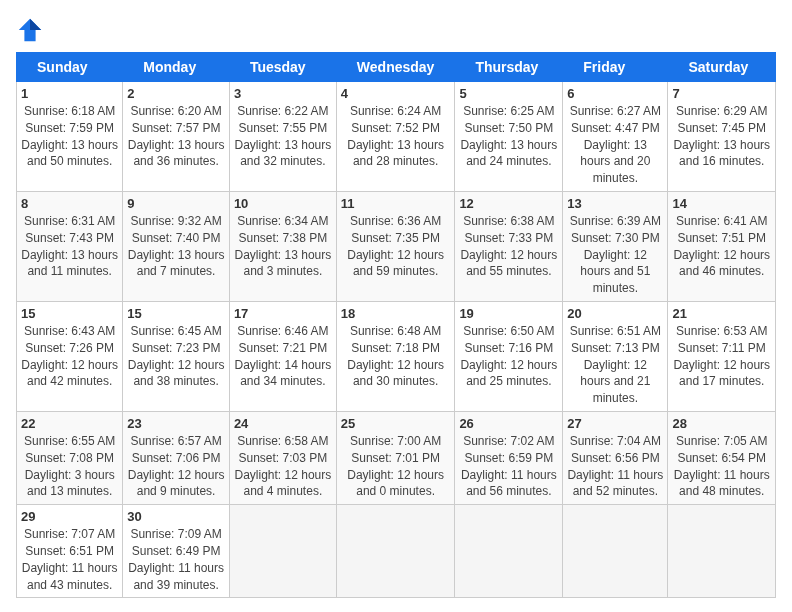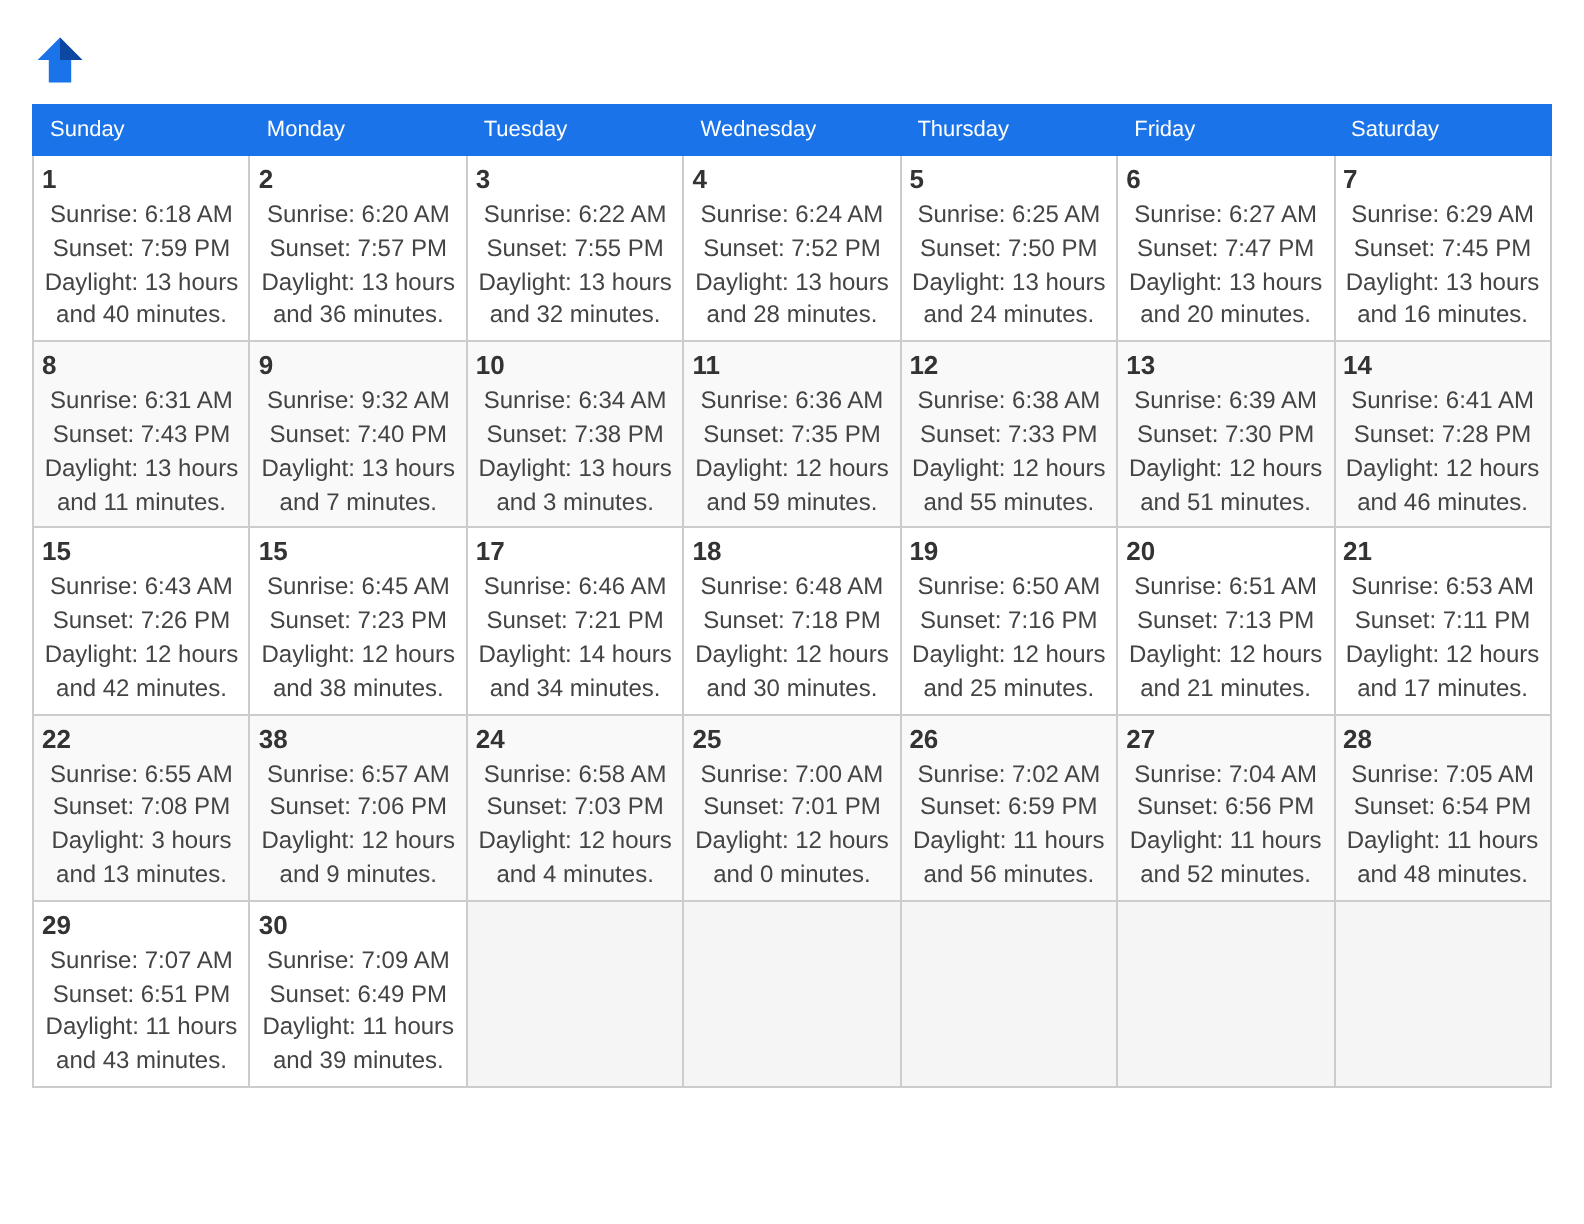--- a/index.html
+++ b/index.html
@@ -53,24 +53,24 @@
       color: #555;
     }
     table {
       width: 100%;
       border-collapse: collapse;
       font-size: 11px;
     }
     thead th {
       background: #1a73e8;
       color: #fff;
-      padding: 6px 8px;
+      padding: 6px 20px;
       text-align: left;
-      font-size: 11px;
-      font-weight: normal;
+      font-size: 14px;
+      font-weight: bold;
       border: 1px solid #1a73e8;
     }
     tbody td {
       border: 1px solid #ccc;
       vertical-align: top;
       padding: 4px;
       width: calc(100% / 7);
       height: 80px;
       background: #fff;
     }
@@ -126,21 +126,21 @@
         <th>Saturday</th>
       </tr>
   </thead>
   <tbody id="calendar-body">
   <tr>
         <td>
           <span class="day-num">1</span>
         <div class="day-detail">
           <div>Sunrise: 6:18 AM</div>
           <div>Sunset: 7:59 PM</div>
-          <div>Daylight: 13 hours and 40 minutes.</div>
+          <div>Daylight: 13 hours and 50 minutes.</div>
         </div>
         </td>
         <td>
           <span class="day-num">2</span>
         <div class="day-detail">
           <div>Sunrise: 6:20 AM</div>
           <div>Sunset: 7:57 PM</div>
           <div>Daylight: 13 hours and 36 minutes.</div>
         </div>
         </td>
@@ -165,21 +165,21 @@
         <div class="day-detail">
           <div>Sunrise: 6:25 AM</div>
           <div>Sunset: 7:50 PM</div>
           <div>Daylight: 13 hours and 24 minutes.</div>
         </div>
         </td>
         <td>
           <span class="day-num">6</span>
         <div class="day-detail">
           <div>Sunrise: 6:27 AM</div>
-          <div>Sunset: 7:47 PM</div>
+          <div>Sunset: 4:47 PM</div>
           <div>Daylight: 13 hours and 20 minutes.</div>
         </div>
         </td>
         <td>
           <span class="day-num">7</span>
         <div class="day-detail">
           <div>Sunrise: 6:29 AM</div>
           <div>Sunset: 7:45 PM</div>
           <div>Daylight: 13 hours and 16 minutes.</div>
         </div>
@@ -231,21 +231,21 @@
         <div class="day-detail">
           <div>Sunrise: 6:39 AM</div>
           <div>Sunset: 7:30 PM</div>
           <div>Daylight: 12 hours and 51 minutes.</div>
         </div>
         </td>
         <td>
           <span class="day-num">14</span>
         <div class="day-detail">
           <div>Sunrise: 6:41 AM</div>
-          <div>Sunset: 7:28 PM</div>
+          <div>Sunset: 7:51 PM</div>
           <div>Daylight: 12 hours and 46 minutes.</div>
         </div>
         </td>
       </tr>
       <tr>
         <td>
           <span class="day-num">15</span>
         <div class="day-detail">
           <div>Sunrise: 6:43 AM</div>
           <div>Sunset: 7:26 PM</div>
@@ -304,21 +304,21 @@
       <tr>
         <td>
           <span class="day-num">22</span>
         <div class="day-detail">
           <div>Sunrise: 6:55 AM</div>
           <div>Sunset: 7:08 PM</div>
           <div>Daylight: 3 hours and 13 minutes.</div>
         </div>
         </td>
         <td>
-          <span class="day-num">38</span>
+          <span class="day-num">23</span>
         <div class="day-detail">
           <div>Sunrise: 6:57 AM</div>
           <div>Sunset: 7:06 PM</div>
           <div>Daylight: 12 hours and 9 minutes.</div>
         </div>
         </td>
         <td>
           <span class="day-num">24</span>
         <div class="day-detail">
           <div>Sunrise: 6:58 AM</div>

